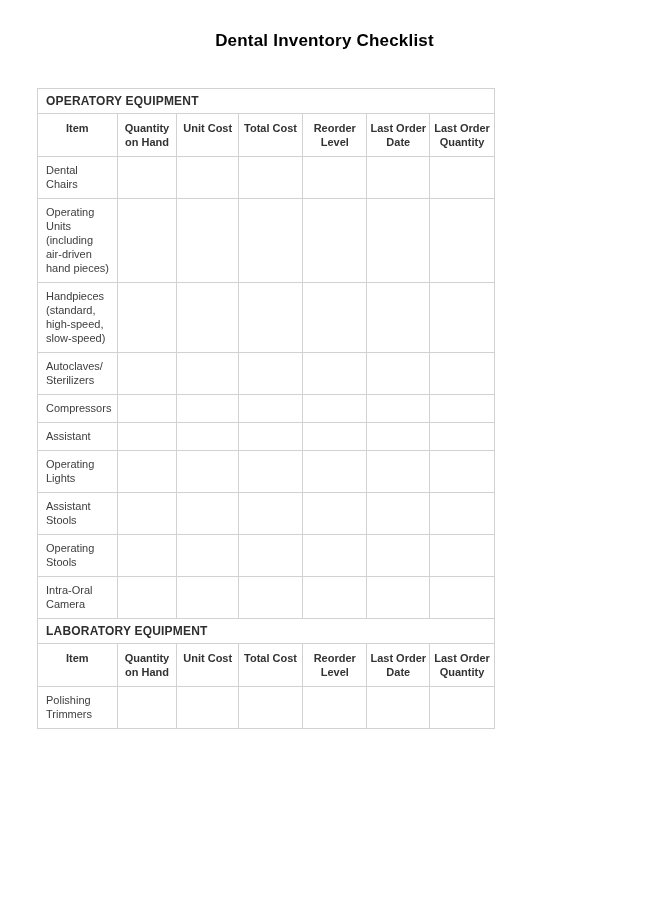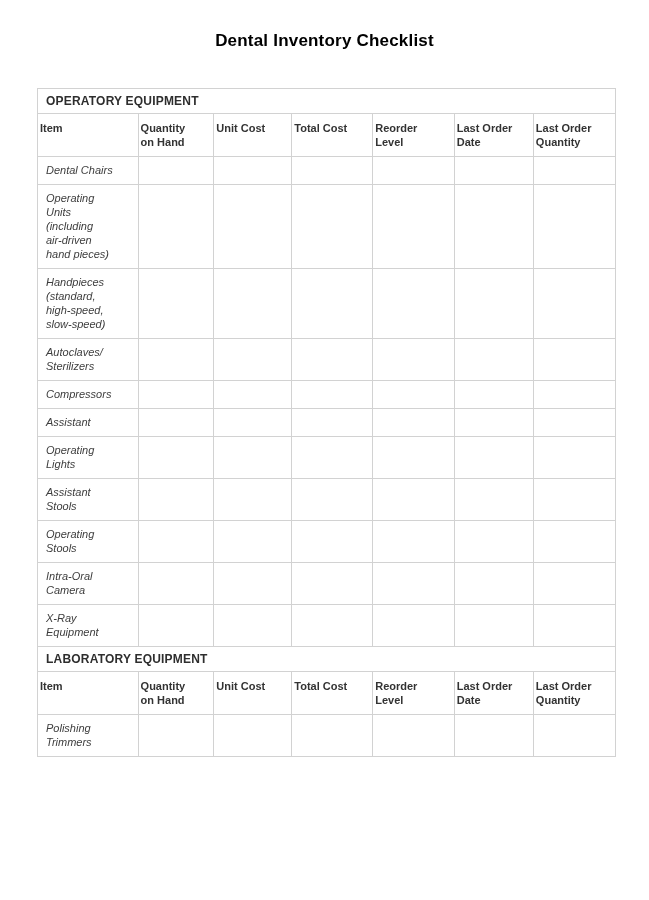--- a/index.html
+++ b/index.html
@@ -23,21 +23,21 @@
     margin: 27px 0 0 0;
     font-size: 17px;
     line-height: 28px;
     font-weight: 700;
     color: #000000;
     text-align: center;
     letter-spacing: 0.2px;
   }
   .doc-table {
     margin: 33px 0 0 37px;
-    width: 579px;
+    width: 458px;
     border-collapse: collapse;
     table-layout: fixed;
   }
   .doc-table th,
   .doc-table td {
     border: 1px solid #d2d2d2;
     box-sizing: border-box;
     background: #ffffff;
   }
   .section-heading {
@@ -45,38 +45,37 @@
     font-weight: 700;
     color: #2e2e2e;
     text-align: left;
     padding: 5px 8px 5px 8px;
     letter-spacing: 0.2px;
   }
   .col-header {
     font-size: 11px;
     font-weight: 700;
     color: #333333;
-    text-align: left;
+    text-align: center;
     vertical-align: top;
     padding: 7px 2px;
     line-height: 14px;
     white-space: pre-line;
   }
   .item-cell {
     font-size: 11px;
     color: #3d3d3d;
     text-align: left;
     vertical-align: top;
     padding: 6px 6px 7px 8px;
     line-height: 14px;
     white-space: pre-line;
   }
   .item-row {
     height: 27px;
-    font-style: italic;
   }
   .empty-cell {
     
   }
 </style>
 </head>
 <body>
 
 <div class="page">
 
@@ -204,30 +203,20 @@
         <tr class="item-row">
           <td class="item-cell">Intra-Oral
 Camera</td>
           <td class="empty-cell"></td>
           <td class="empty-cell"></td>
           <td class="empty-cell"></td>
           <td class="empty-cell"></td>
           <td class="empty-cell"></td>
           <td class="empty-cell"></td>
         </tr>
-        <tr class="item-row">
-          <td class="item-cell">X-Ray
-Equipment</td>
-          <td class="empty-cell"></td>
-          <td class="empty-cell"></td>
-          <td class="empty-cell"></td>
-          <td class="empty-cell"></td>
-          <td class="empty-cell"></td>
-          <td class="empty-cell"></td>
-        </tr>
         <tr>
     <td class="section-heading" colspan="7">LABORATORY EQUIPMENT</td>
   </tr>
         <tr>
           <th class="col-header">Item</th>
           <th class="col-header">Quantity
 on Hand</th>
           <th class="col-header">Unit Cost</th>
           <th class="col-header">Total Cost</th>
           <th class="col-header">Reorder

